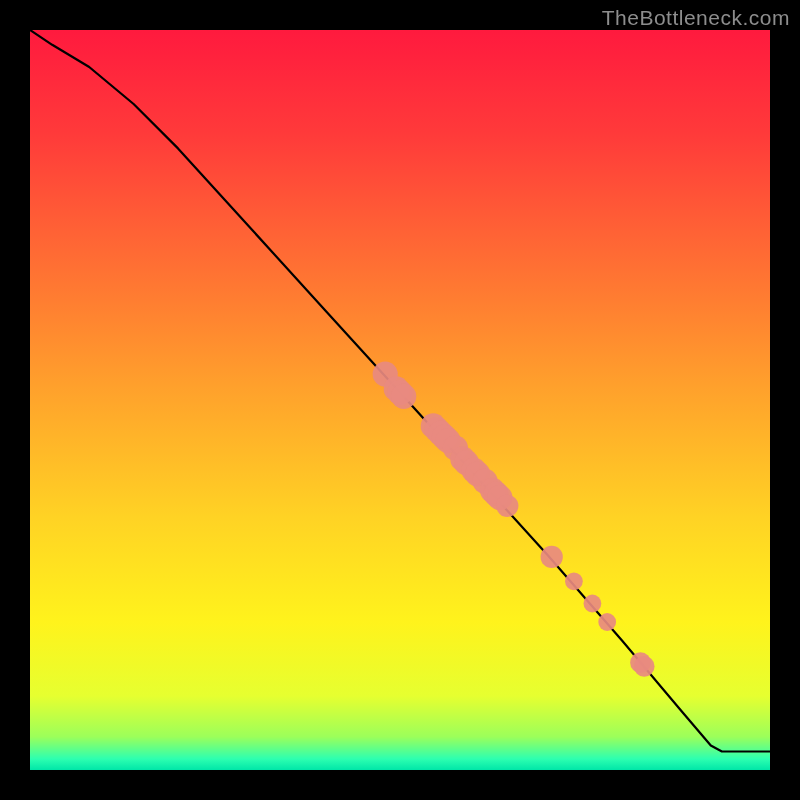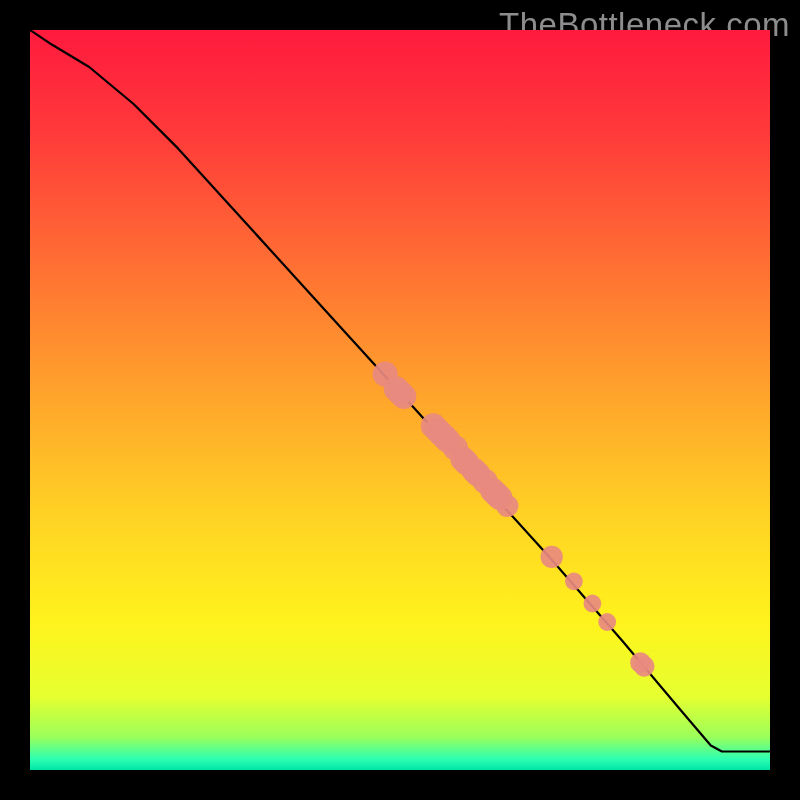--- a/index.html
+++ b/index.html
@@ -22,21 +22,21 @@
     left: 30px;
     top: 30px;
     width: 740px;
     height: 740px;
   }
   .watermark {
     position: absolute;
     top: 6px;
     right: 10px;
     color: #8d8d8d;
-    font-size: 33px;
+    font-size: 21px;
     font-weight: 400;
     letter-spacing: 0.5px;
     user-select: none;
   }
   svg { display: block; }
 </style>
 </head>
 <body>
 
 <div class="stage">

